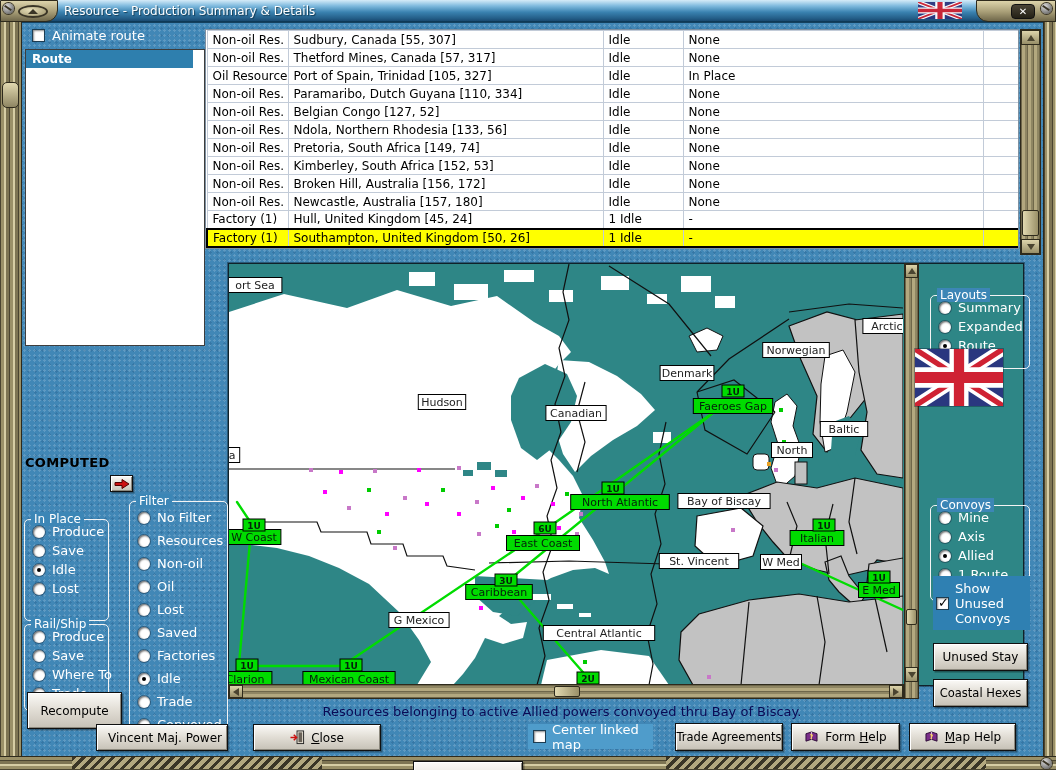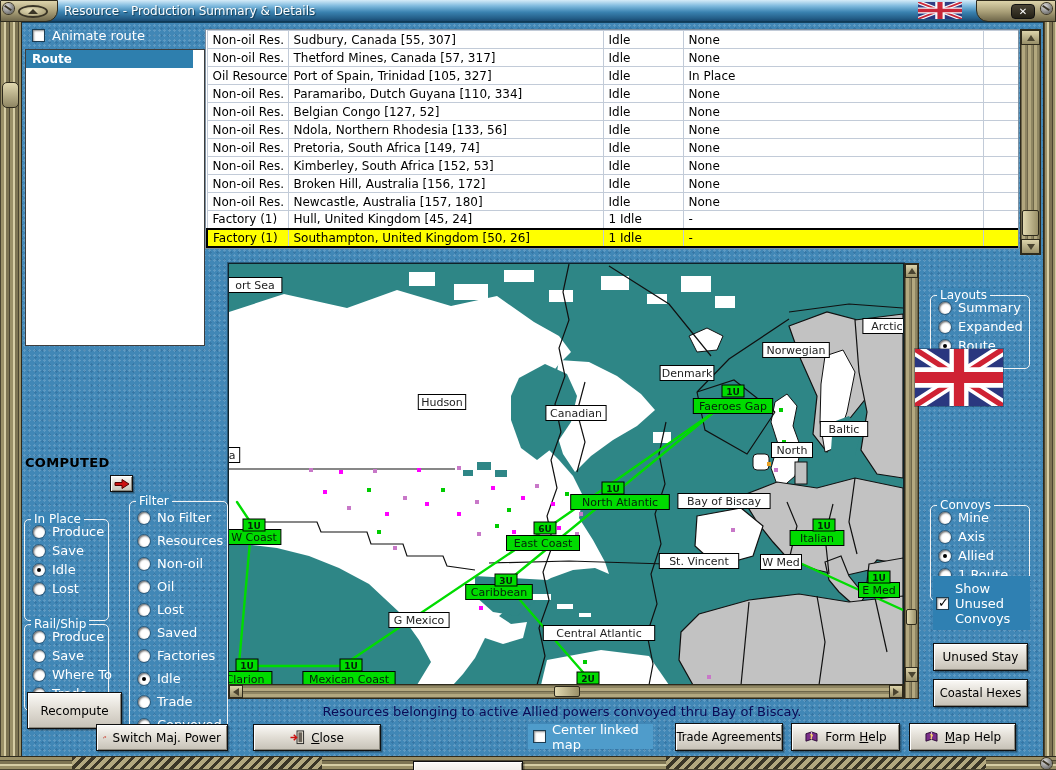--- a/index.html
+++ b/index.html
@@ -57,21 +57,21 @@
   .sb-btn{position:absolute;left:0;width:100%;background:linear-gradient(180deg,#ddd4ab,#978e68);border:1px solid #2e2a1c;display:flex;align-items:center;justify-content:center;cursor:pointer;}
   .sb.h .sb-btn{top:0;height:100%;width:14px;}
   .thumb{position:absolute;background:linear-gradient(90deg,#e2d9b0,#9a9068);border:1px solid #2e2a1c;border-radius:2px;cursor:grab;}
   .tri{width:0;height:0;}
   .tri.up{border-left:4px solid transparent;border-right:4px solid transparent;border-bottom:6px solid #4a4430;}
   .tri.dn{border-left:4px solid transparent;border-right:4px solid transparent;border-top:6px solid #4a4430;}
   .tri.lf{border-top:4px solid transparent;border-bottom:4px solid transparent;border-right:6px solid #4a4430;}
   .tri.rt{border-top:4px solid transparent;border-bottom:4px solid transparent;border-left:6px solid #4a4430;}
 
   
-  .mapbox{position:absolute;left:206px;top:240px;width:676px;height:423px;border:1px solid #10222a;background:#2e8686;box-shadow:0 0 0 1px rgba(0,0,0,.35);}
+  .mapbox{position:absolute;left:206px;top:240px;width:796px;height:423px;border:1px solid #10222a;background:#2e8686;box-shadow:0 0 0 1px rgba(0,0,0,.35);}
   .mapbox svg{display:block;}
 
   
   .gb{position:absolute;border:1px solid #f4f4f4;border-radius:5px;margin-top:26px;}
   .gbt{position:absolute;top:-8px;left:6px;padding:0 3px;background:#3c86b6;color:#fff;font-size:12px;line-height:14px;white-space:nowrap;}
   .opt{display:flex;align-items:center;gap:7px;margin:6px 0 0 8px;cursor:pointer;}
   .gb.tight .opt{margin-top:4px;}
   .gb.filterbox .opt{margin-top:8px;}
   .radio{flex:none;width:12px;height:12px;border-radius:50%;background:#fff;box-shadow:inset 1px 1px 2px rgba(0,0,0,.6),0 0 0 1px rgba(20,40,60,.45);position:relative;}
   .radio.on::after{content:"";position:absolute;left:4px;top:4px;width:4px;height:4px;background:#000;border-radius:50%;}
@@ -609,21 +609,21 @@
     <button class="btn" style="left:911px;top:656px;width:95px;height:28px;font-size:11.5px;">Coastal Hexes</button>
 
     <div class="status">Resources belonging to active Allied powers convoyed thru Bay of Biscay.</div>
 
     <button class="btn" style="left:74px;top:701px;width:132px;height:27px;">
       <svg width="17" height="13" viewBox="0 0 17 13">
         <path d="M3,12 L3,6" stroke="#7a2020" stroke-width="1.5" fill="none"></path>
         <path d="M3,9 C3,3.5 8,2.2 12,4.2" stroke="#cc2211" stroke-width="2.6" fill="none"></path>
         <path d="M10,0.5 L16,4 L10,8" fill="#cc2211"></path>
       </svg>
-      <span>Switch Maj. Power</span>
+      <span>Vincent Maj. Power</span>
     </button>
 
     <button class="btn" style="left:231px;top:701px;width:128px;height:27px;">
       <svg width="15" height="15" viewBox="0 0 16 15">
         <rect x="7.5" y="0.5" width="7" height="13.5" fill="#efe9dc" stroke="#222"></rect>
         <rect x="9" y="2" width="4" height="10.5" fill="#6a6258"></rect>
         <path d="M0.5,7.5 h6" stroke="#cc1111" stroke-width="1.6"></path>
         <path d="M4,4.5 l3,3 -3,3" stroke="#cc1111" stroke-width="1.6" fill="none"></path>
       </svg>
       <span><u>C</u>lose</span>

